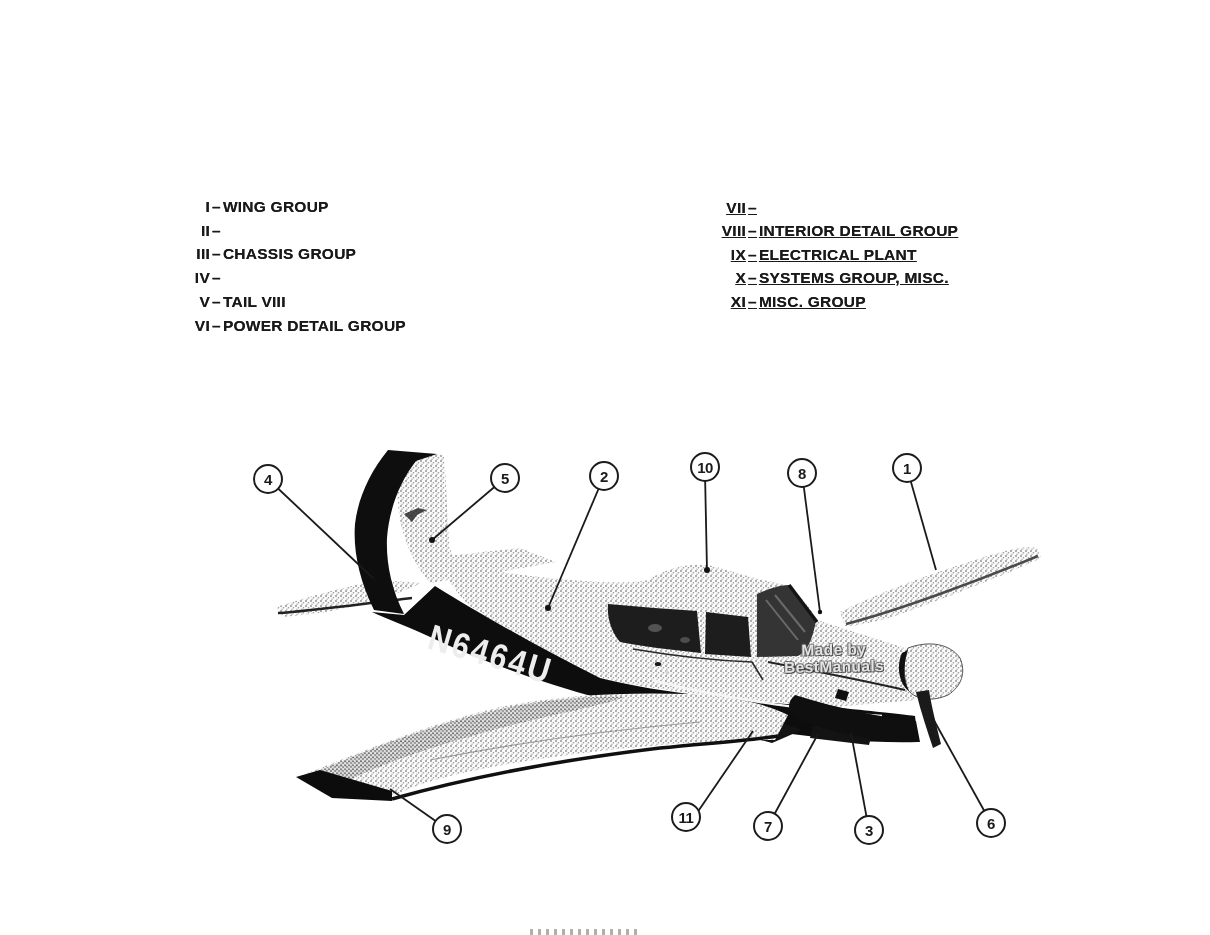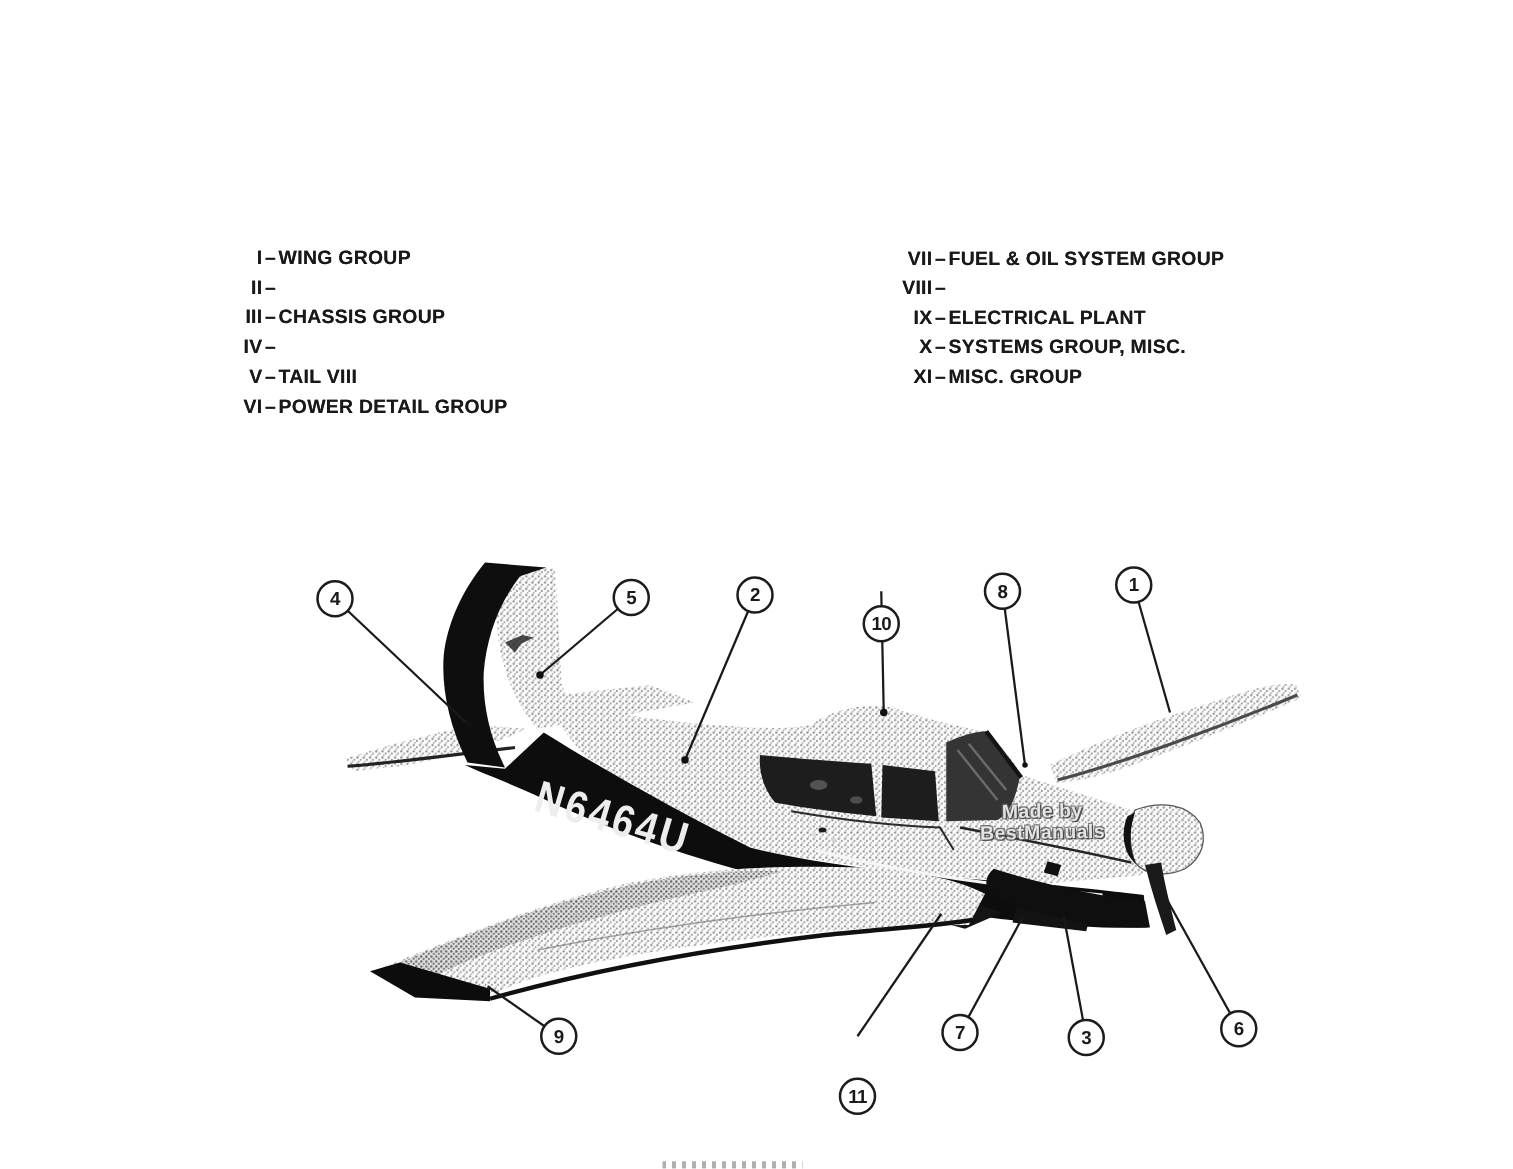--- a/index.html
+++ b/index.html
@@ -7,21 +7,21 @@
     position:relative;width:1210px;height:935px;background:#ffffff;
     font-family:"Liberation Sans",sans-serif;overflow:hidden;
   }
   
   .legend{
     position:absolute;color:#191919;font-size:15.5px;font-weight:700;
     letter-spacing:.25px;line-height:23.7px;white-space:nowrap;
     text-shadow:0 0 .5px #444;
   }
   .legend-left{left:184px;top:195px;}
-  .legend-right{left:702px;top:196px;line-height:23.4px;}
+  .legend-right{left:702px;top:196px;line-height:23.4px;text-decoration:underline;}
   .legend-row{display:flex;}
   .legend-left .numeral{display:inline-block;width:26px;text-align:right;}
   .legend-right .numeral{display:inline-block;width:44px;text-align:right;}
   .sep{display:inline-block;padding:0 2px;}
   
   .art{position:absolute;left:0;top:0;width:1210px;height:935px;}
   
   .callout{
     position:absolute;width:30px;height:30px;border:2px solid #1c1c1c;border-radius:50%;
     background:#ffffff;box-sizing:border-box;display:flex;align-items:center;justify-content:center;
@@ -74,25 +74,25 @@
         <span class="numeral">VI</span>
         <span class="sep">–</span>
         <span>POWER DETAIL GROUP</span>
       </div>
   </div>
 
   <div class="legend legend-right">
     <div class="legend-row">
         <span class="numeral">VII</span>
         <span class="sep">–</span>
-        <span>FUEL &amp; OIL SYSTEM GROUP</span>
       </div>
     <div class="legend-row">
         <span class="numeral">VIII</span>
         <span class="sep">–</span>
+        <span>INTERIOR DETAIL GROUP</span>
       </div>
     <div class="legend-row">
         <span class="numeral">IX</span>
         <span class="sep">–</span>
         <span>ELECTRICAL PLANT</span>
       </div>
     <div class="legend-row">
         <span class="numeral">X</span>
         <span class="sep">–</span>
         <span>SYSTEMS GROUP, MISC.</span>
@@ -217,22 +217,22 @@
 
   <div class="callout" style="left:892px;top:453px">1</div>
   <div class="callout" style="left:589px;top:461px">2</div>
   <div class="callout" style="left:854px;top:815px">3</div>
   <div class="callout" style="left:253px;top:464px">4</div>
   <div class="callout" style="left:490px;top:463px">5</div>
   <div class="callout" style="left:976px;top:808px">6</div>
   <div class="callout" style="left:753px;top:811px">7</div>
   <div class="callout" style="left:787px;top:458px">8</div>
   <div class="callout" style="left:432px;top:814px">9</div>
-  <div class="callout" style="left:690px;top:484px">10</div>
-  <div class="callout" style="left:671px;top:862px">11</div>
+  <div class="callout" style="left:690px;top:452px">10</div>
+  <div class="callout" style="left:671px;top:802px">11</div>
 
   <div class="watermark">
     <div>Made by</div>
     <div>BestManuals</div>
   </div>
 
   <div class="clipped-caption"></div>
 
 </div>
 

